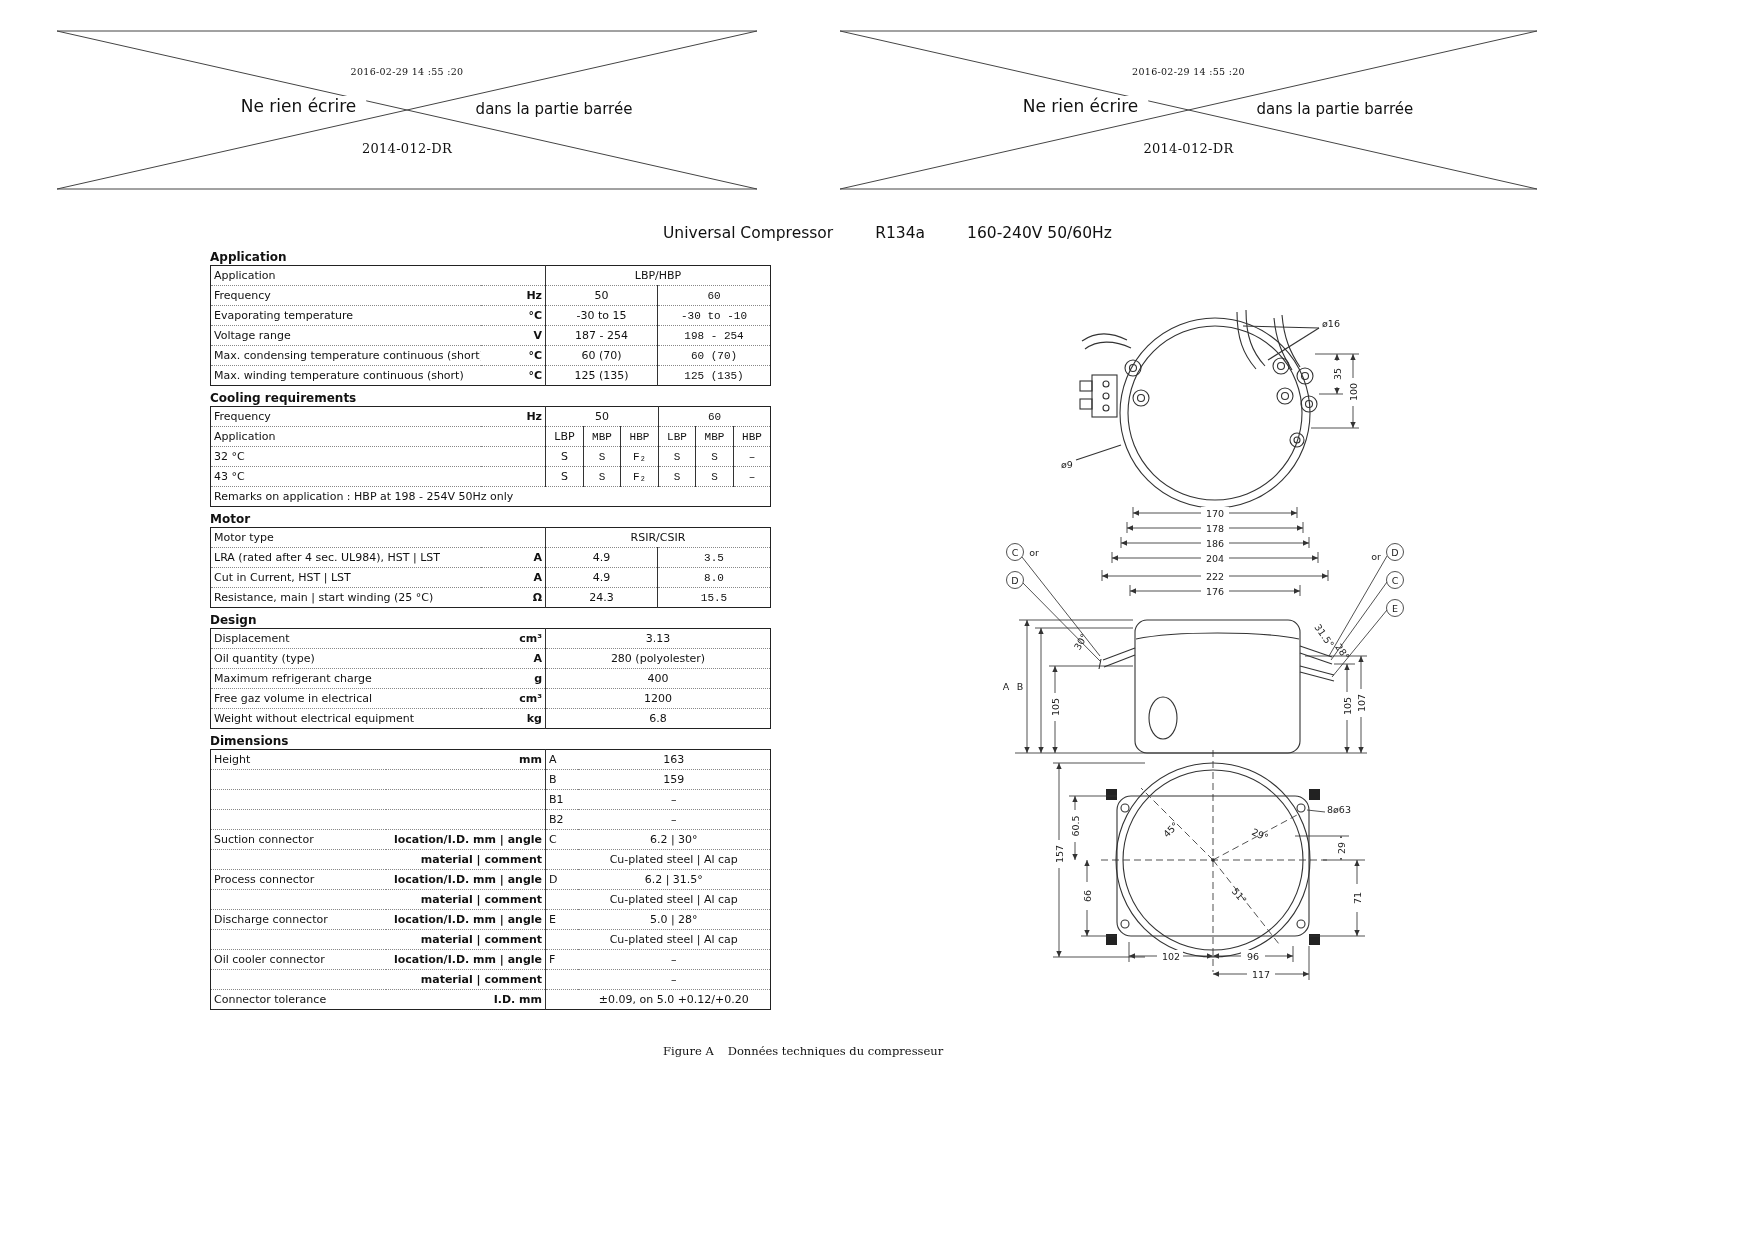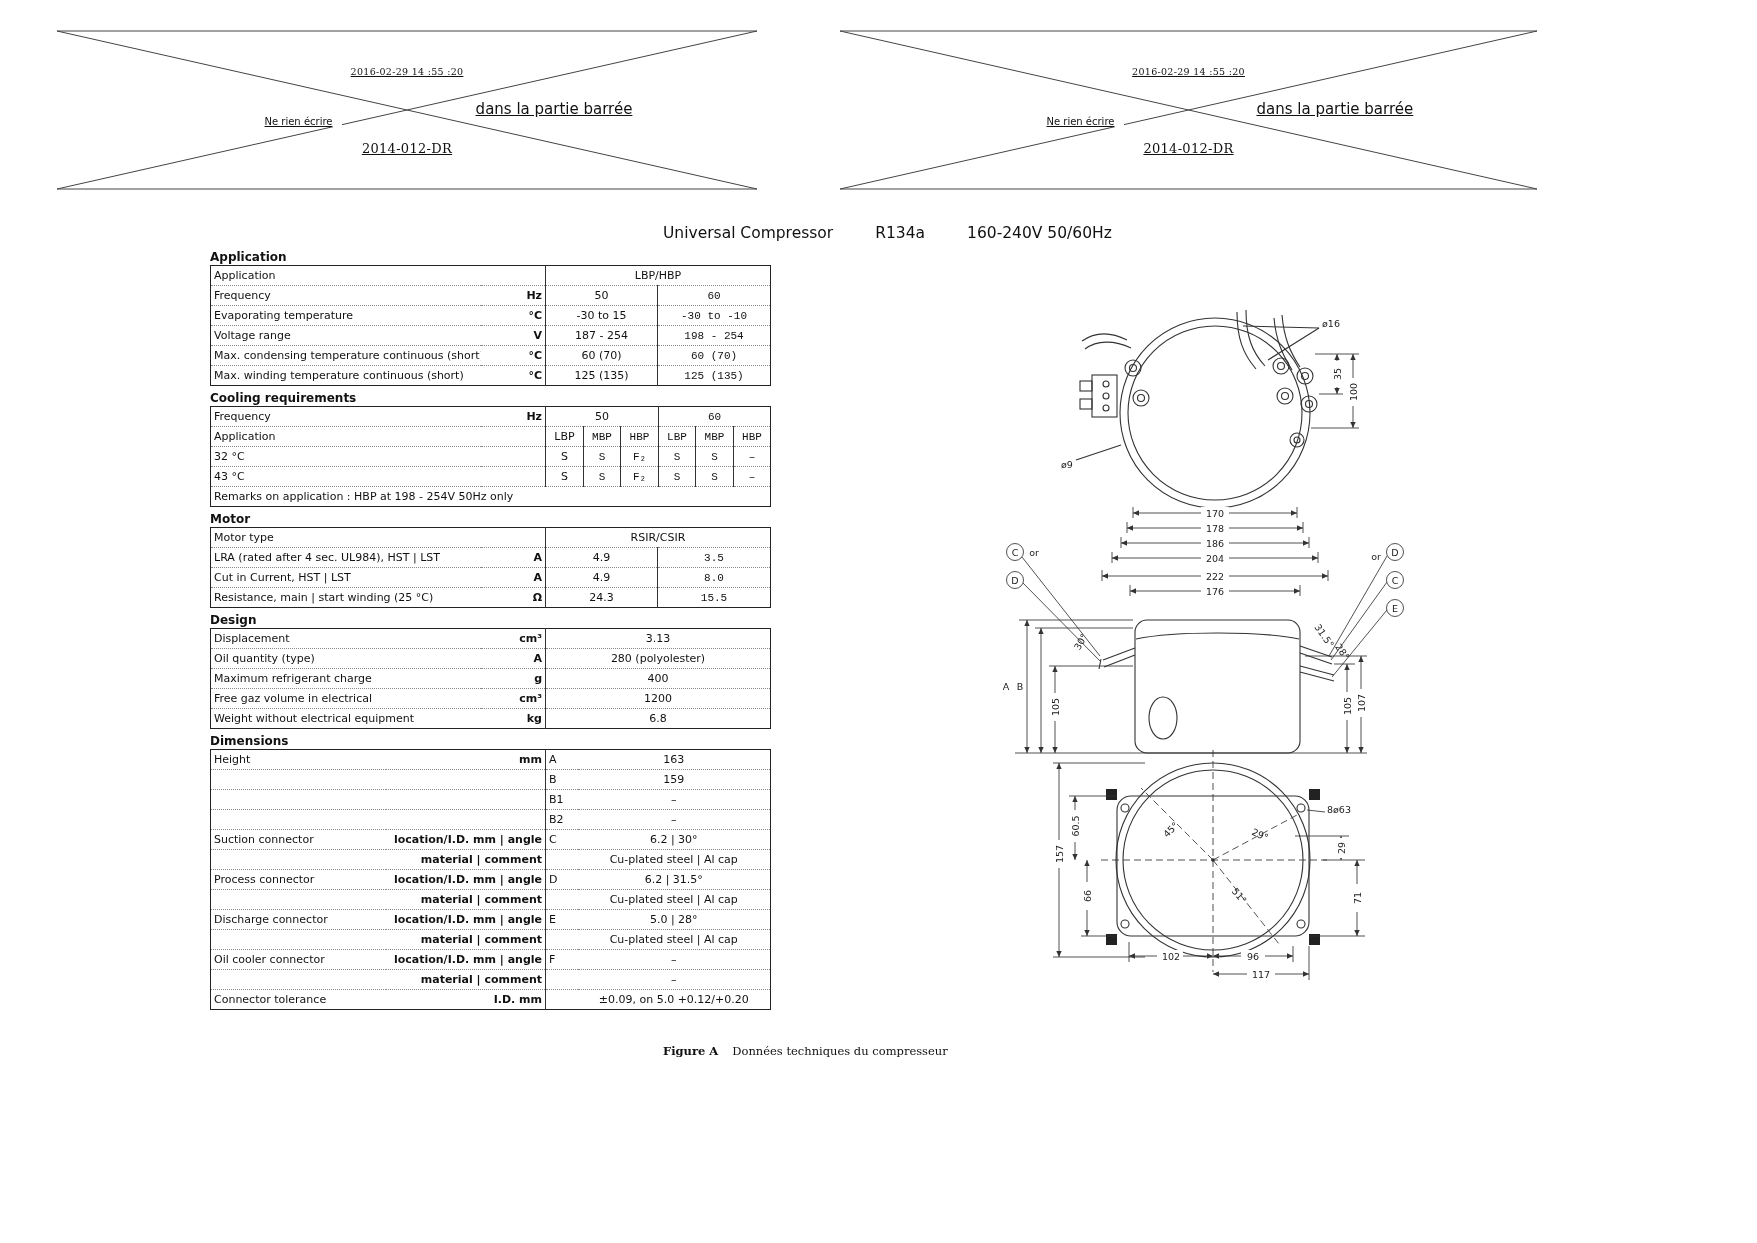--- a/index.html
+++ b/index.html
@@ -5,23 +5,23 @@
   * { margin:0; padding:0; box-sizing:border-box; }
   html,body { background:#fff; }
   body { width:1757px; height:1243px; position:relative; overflow:hidden;
          font-family:"DejaVu Sans",sans-serif; color:#111; }
 
   
   .barred-box { position:absolute; top:30px; height:160px; }
   .bb-svg { position:absolute; left:0; top:0; width:100%; height:100%; }
   .bb-svg line { stroke:#444; stroke-width:1; }
   .bb-text { position:absolute; transform:translateX(-50%); background:#fff;
-             padding:0 10px; white-space:nowrap;text-decoration:underline; }
+             padding:0 10px; white-space:nowrap; }
   .bb-timestamp { top:36px; left:50%; font-family:"DejaVu Serif",serif; font-size:9.5px; letter-spacing:.3px; }
-  .bb-left  { top:86px; left:34.5%; font-size:10px; }
+  .bb-left  { top:66px; left:34.5%; font-size:17px; }
   .bb-right { top:70px; left:71%;  font-size:15px; }
   .bb-ref { top:111px; left:50%; font-family:"DejaVu Serif",serif; font-size:13px; letter-spacing:.3px; }
 
   
   .title-row { position:absolute; left:663px; top:224px; display:flex; gap:42px; font-size:15.5px; }
 
   
   .tables { position:absolute; left:210px; top:250px; width:560px; }
   .sec-heading { font-size:12px; font-weight:bold; margin:5px 0 1px; }
   .tables > .sec-heading:first-child { margin-top:0; }
@@ -32,21 +32,21 @@
   td.lbl { text-align:left; }
   td.unit { text-align:right; border-right:1px solid #333;font-weight:bold; }
   td.lblspan { text-align:left; border-right:1px solid #333; }
   td.val { text-align:center; }
   td.vl { border-left:1px solid #333;font-family:Liberation Mono, monospace; }
   td.ltr { text-align:left; }
 
   
   .figure-caption { position:absolute; left:663px; top:1044px;
                     font-family:"DejaVu Serif",serif; font-size:11.5px; }
-  .cap-bold { font-weight:bold; margin-right:14px; }
+  .cap-bold { font-weight:normal; margin-right:14px; }
 
   
   .drawing { position:absolute; left:975px; top:298px; }
   .draw text { font-size:9.5px; fill:#222; stroke:none; text-anchor:middle;
                font-family:"DejaVu Sans",sans-serif; }
   .draw .geo  { fill:none; stroke:#333; stroke-width:1.1; }
   .draw .dim  { fill:none; stroke:#333; stroke-width:0.85; }
   .draw .dash { stroke-dasharray:7 4; }
   .draw .mask { fill:#fff; stroke:none; }
   .draw .fillc { fill:#222; stroke:none; }

